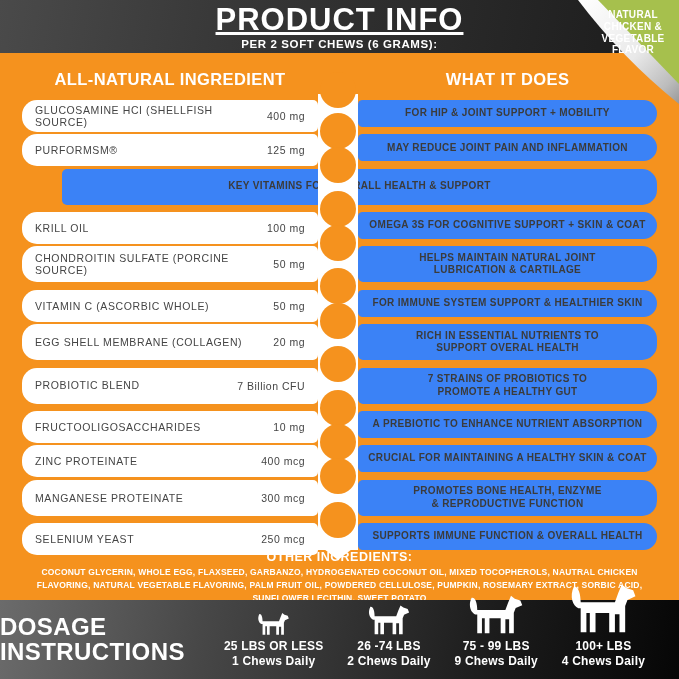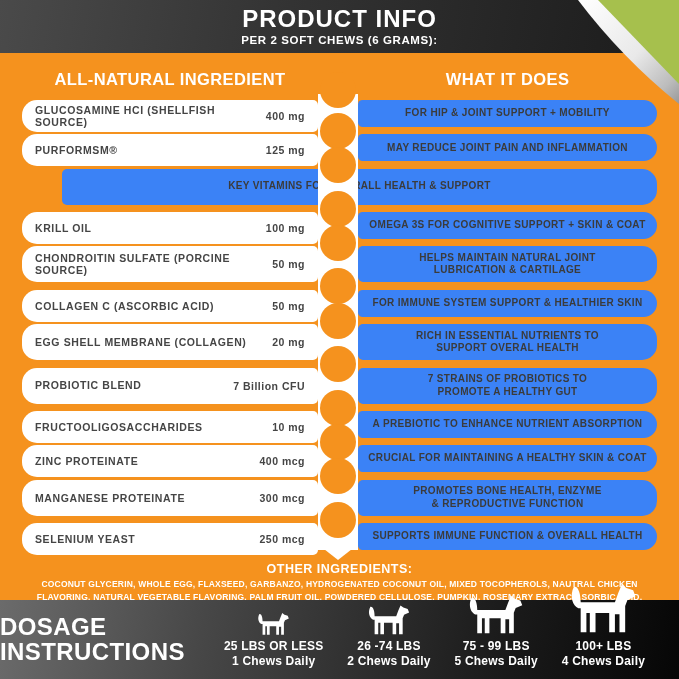--- a/index.html
+++ b/index.html
@@ -3,21 +3,21 @@
 <meta charset="utf-8">
 <style>
   html,body{margin:0;padding:0;background:#888;}
   .poster{position:relative;width:679px;height:679px;overflow:hidden;
           font-family:"Liberation Sans","DejaVu Sans",sans-serif;background:#F5921E;}
 
   
   .header-bar{position:absolute;top:0;left:0;width:679px;height:53px;
     background:linear-gradient(100deg,#4a4a4a 0%,#343434 40%,#1b1b1b 100%);
     display:flex;flex-direction:column;align-items:center;justify-content:center;z-index:2;}
-  .product-title{color:#fff;font-weight:800;font-size:24px;letter-spacing:1px;line-height:1;}
+  .product-title{color:#fff;font-weight:800;font-size:31px;letter-spacing:1px;line-height:1;text-decoration:underline;}
   .product-subtitle{color:#fff;font-weight:bold;font-size:11.5px;letter-spacing:.6px;margin-top:3px;}
 
   
   .flavor-corner{position:absolute;top:0;right:0;width:115px;height:108px;z-index:5;}
   .flavor-corner svg{position:absolute;inset:0;}
   .flavor-text{position:absolute;top:9px;right:2px;width:88px;text-align:center;
     color:#fff;font-weight:bold;font-size:10px;line-height:1.18;letter-spacing:.3px;white-space:pre-line;}
 
   
   .content{position:absolute;top:61px;left:0;width:679px;height:547px;
@@ -26,40 +26,40 @@
   .col-head-left{flex:0 0 296px;text-align:center;}
   .col-head-spacer{flex:0 0 40px;}
   .col-head-right{flex:1;text-align:center;}
   .col-head{color:#fff;font-weight:800;font-size:16.5px;letter-spacing:.4px;}
 
   .rows{position:relative;height:450px;margin-top:3px;
     display:flex;flex-direction:column;justify-content:space-between;}
   .row{display:flex;height:27px;}
   .row.tall{height:36px;}
   .pill-left{flex:0 0 296px;background:#fff;border-radius:15px 5px 5px 15px;
-    display:flex;align-items:center;justify-content:space-between;padding:16px 13px;box-sizing:border-box;font-weight:bold;}
+    display:flex;align-items:center;justify-content:space-between;padding:16px 13px;box-sizing:border-box;}
   .neck-spacer{flex:0 0 40px;}
   .pill-right{flex:1;background:#3b82f6;border-radius:5px 15px 15px 5px;
     display:flex;align-items:center;justify-content:center;padding:0 8px;box-sizing:border-box;}
   .ing-block{display:flex;flex-direction:column;justify-content:center;line-height:1.15;}
   .ing-name{color:#454545;font-size:10.5px;letter-spacing:.6px;}
   .ing-sub{color:#454545;font-size:7px;letter-spacing:.2px;}
   .ing-sub:empty{display:none;}
   .ing-amount{color:#454545;font-size:10.5px;letter-spacing:.5px;white-space:nowrap;}
   .benefit-text{color:#3b3b3b;font-weight:bold;font-size:10px;letter-spacing:.35px;
     text-align:center;white-space:pre-line;line-height:1.25;}
 
   
   .neck-strip{position:absolute;width:40px;left:296px;background:#fff;}
   .knot{position:absolute;width:36px;height:36px;border-radius:50%;background:#F5921E;}
   .neck-tail{position:absolute;width:0;height:0;border-left:14px solid transparent;
     border-right:14px solid transparent;border-top:11px solid #fff;}
 
   
-  .other{margin-top:12px;text-align:center;color:#fff;}
+  .other{text-align:center;color:#fff;}
   .other-heading{font-weight:bold;font-size:12.5px;letter-spacing:.5px;}
   .other-body{font-weight:bold;font-size:8.5px;letter-spacing:.2px;line-height:1.55;
     margin-top:2px;padding:0 6px;}
 
   
   .dosage{position:absolute;left:0;top:600px;width:679px;height:79px;
     background:linear-gradient(100deg,#6b6b6b 0%,#474747 30%,#1c1c1c 72%,#060606 100%);
     display:flex;box-sizing:border-box;}
   .dosage-title{flex:0 0 200px;align-self:center;
     color:#fff;font-weight:800;font-size:24px;line-height:1.02;letter-spacing:.4px;white-space:pre-line;}
@@ -89,20 +89,24 @@
         <linearGradient id="curlg" x1="0" y1="0" x2="1" y2="1">
           <stop offset="0%" stop-color="#ffffff"></stop>
           <stop offset="55%" stop-color="#e9e9e9"></stop>
           <stop offset="85%" stop-color="#bcbcbc"></stop>
           <stop offset="100%" stop-color="#989898"></stop>
         </linearGradient>
       </defs>
       <polygon points="26,0 115,0 115,95" fill="#A6C04D"></polygon>
       <path d="M14,0 L34,0 L115,84 L115,104 Q58,58 14,0 Z" fill="url(#curlg)"></path>
     </svg>
+    <div class="flavor-text">NATURAL
+CHICKEN &amp;
+VEGETABLE
+FLAVOR</div>
   </div>
 
   <div class="content">
     <div class="col-headers">
       <div class="col-head-left col-head">ALL-NATURAL INGREDIENT</div>
       <div class="col-head-spacer"></div>
       <div class="col-head-right col-head">WHAT IT DOES</div>
     </div>
 
     <div class="rows">
@@ -166,21 +170,21 @@
     <div class="neck-spacer"></div>
     <div class="pill-right">
       <span class="benefit-text">HELPS MAINTAIN NATURAL JOINT
 LUBRICATION &amp; CARTILAGE</span>
     </div>
   </div>
 
   <div class="row">
     <div class="pill-left">
       <div class="ing-block">
-        <span class="ing-name">COLLAGEN C (ASCORBIC ACID)</span>
+        <span class="ing-name">VITAMIN C (ASCORBIC WHOLE)</span>
 
       </div>
       <span class="ing-amount">50 mg</span>
     </div>
     <div class="neck-spacer"></div>
     <div class="pill-right">
       <span class="benefit-text">FOR IMMUNE SYSTEM SUPPORT &amp; HEALTHIER SKIN</span>
     </div>
   </div>
 
@@ -310,21 +314,21 @@
     </svg>
     <div class="dose-weight">26 -74 LBS</div>
     <div class="dose-line">2 Chews Daily</div>
   </div>
 
   <div class="dose-group">
     <svg class="dog" viewBox="0 0 64 46" preserveAspectRatio="none">
       <path fill="#ffffff" d="M10 22 C5 20 2 12 6 4 C10 3 12 10 12 17 L42 17 L45 9 L48 2 L52 5 L58 7 L60 12 L53 15 L51 20 L51 42 L46 42 L46 27 L42 27 L42 42 L37 42 L37 26 L25 26 L25 42 L20 42 L20 26 L17 26 L17 42 L12 42 L12 22 Z"></path>
     </svg>
     <div class="dose-weight">75 - 99 LBS</div>
-    <div class="dose-line">5 Chews Daily</div>
+    <div class="dose-line">9 Chews Daily</div>
   </div>
 
   <div class="dose-group">
     <svg class="dog" viewBox="0 0 64 46" preserveAspectRatio="none">
       <path fill="#ffffff" d="M10 22 C5 20 2 12 6 4 C10 3 12 10 12 17 L42 17 L45 9 L48 2 L52 5 L58 7 L60 12 L53 15 L51 20 L51 42 L46 42 L46 27 L42 27 L42 42 L37 42 L37 26 L25 26 L25 42 L20 42 L20 26 L17 26 L17 42 L12 42 L12 22 Z"></path>
     </svg>
     <div class="dose-weight">100+ LBS</div>
     <div class="dose-line">4 Chews Daily</div>
   </div>
 </div>

